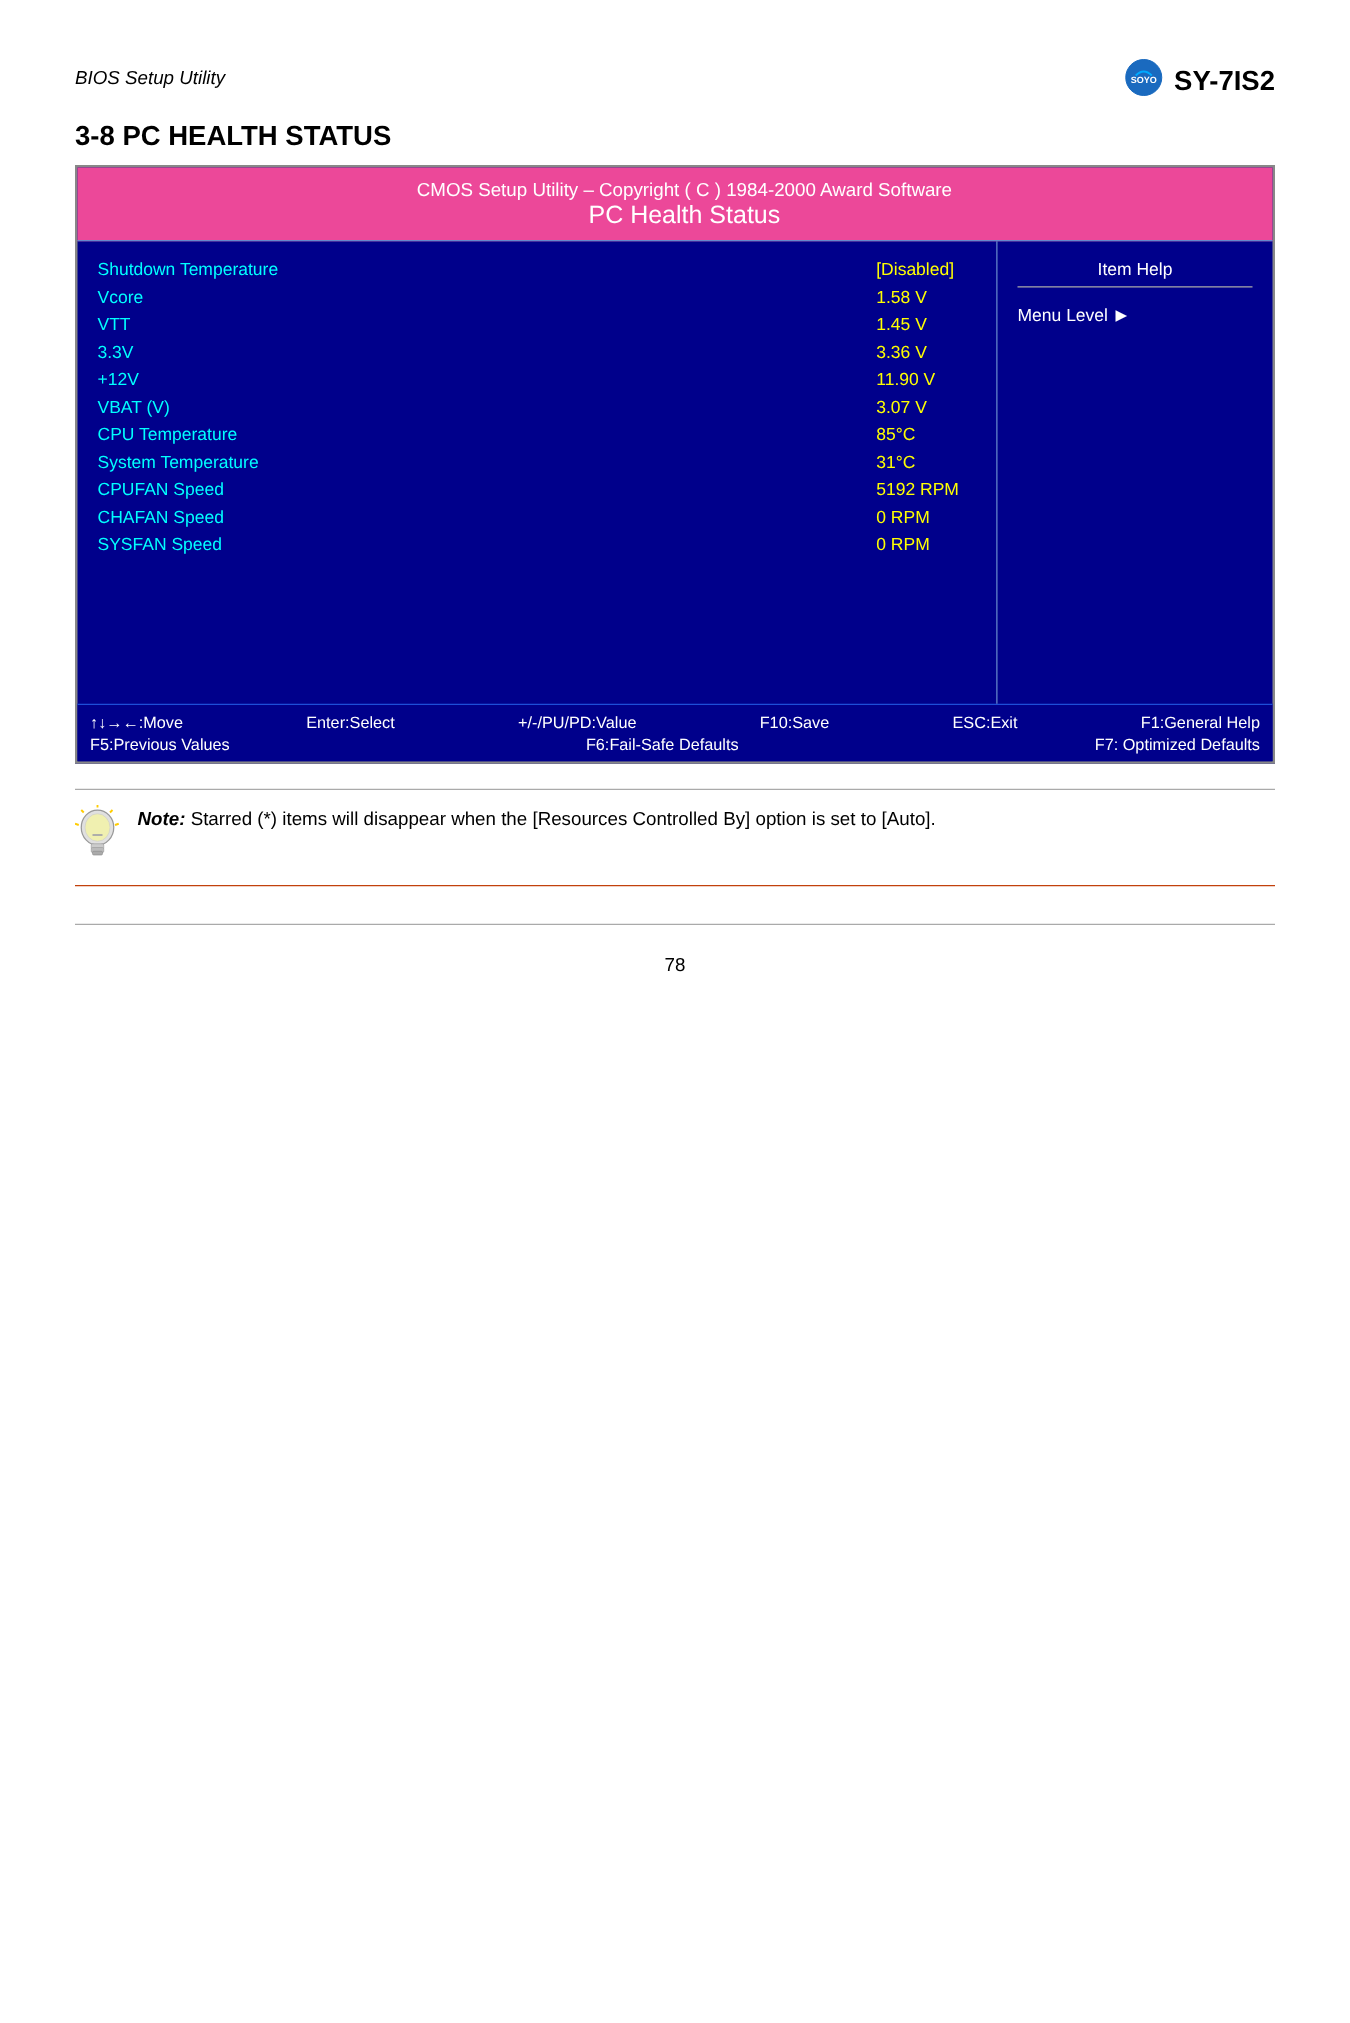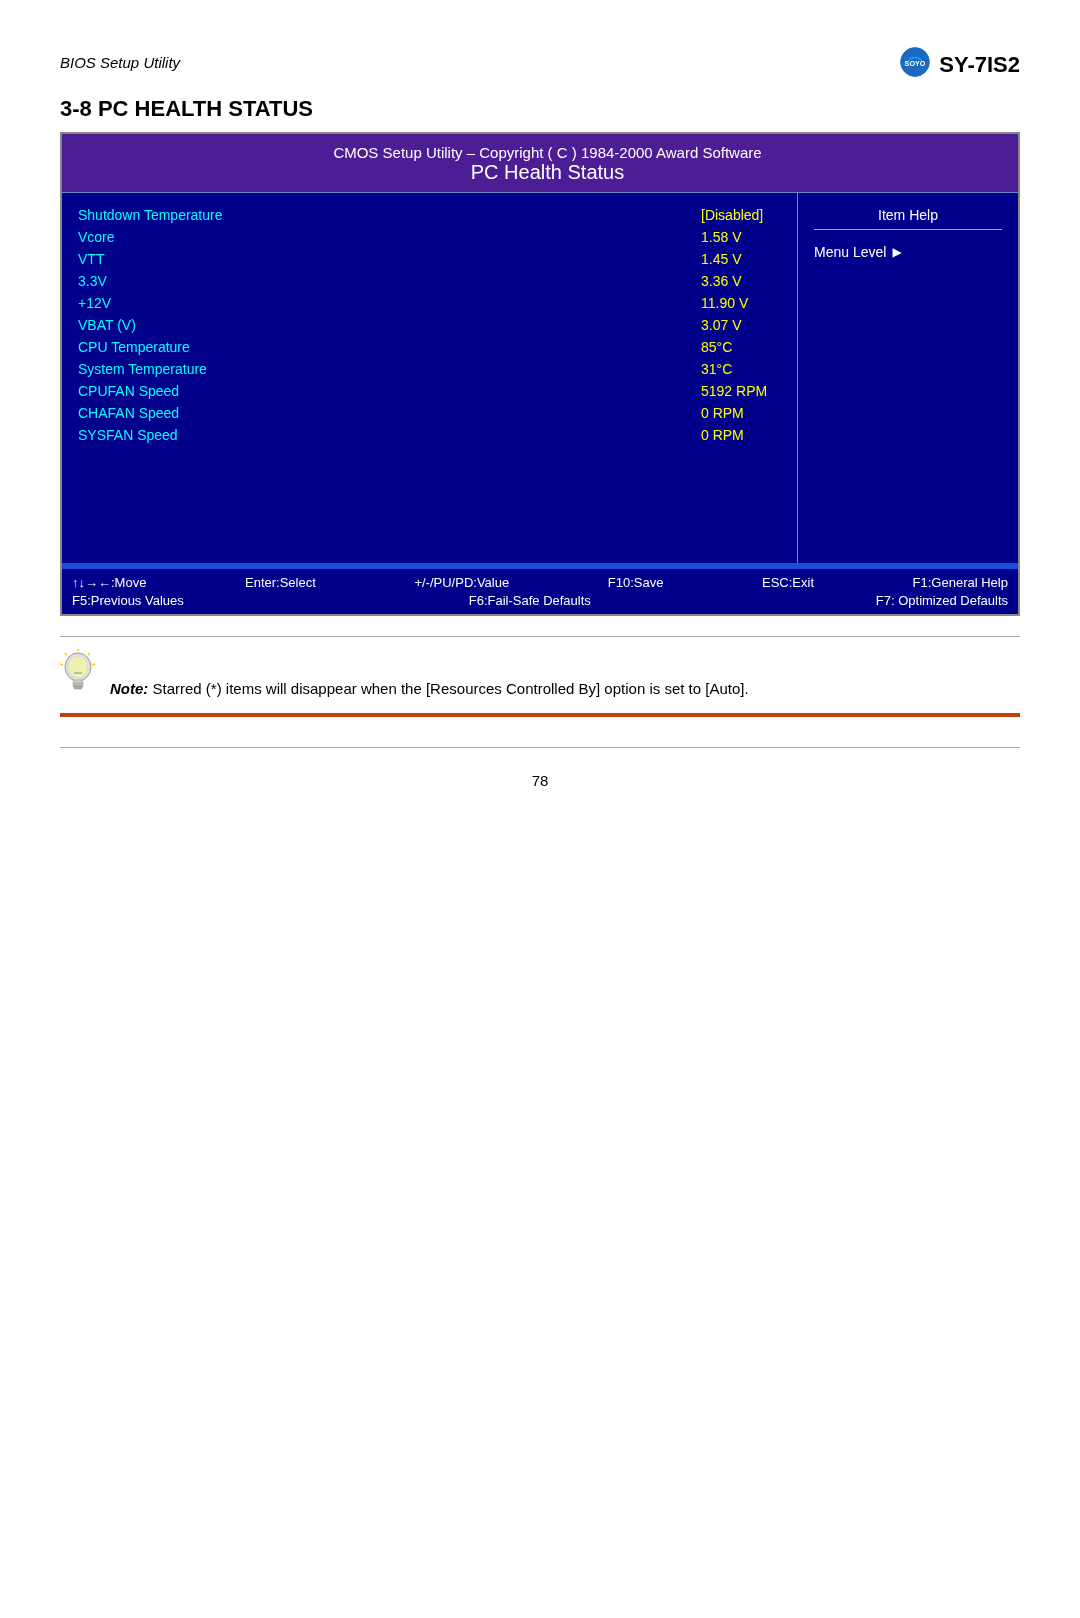--- a/index.html
+++ b/index.html
@@ -61,21 +61,21 @@
 
     
     .bios-box {
       border: 2px solid #888;
       background: #00008b;
       color: #fff;
       margin-bottom: 20px;
     }
 
     .bios-header {
-      background: #4c1d95;
+      background: #ec4899;
       border-bottom: 1px solid #6688cc;
       padding: 10px 10px 8px 25px;
       text-align: center;
     }
     .bios-header-title {
       font-size: 15px;
       color: #fff;
       font-weight: normal;
     }
     .bios-header-subtitle {
@@ -138,46 +138,46 @@
       color: #fff;
     }
     .menu-level-arrow {
       color: #fff;
       font-size: 12px;
     }
 
     
     .bios-footer {
       background: #00008b;
-      border-top: 6px solid #1d4ed8;
+      border-top: 1px solid #1d4ed8;
       padding: 6px 10px;
     }
     .bios-footer-row {
       display: flex;
       justify-content: space-between;
       font-size: 13px;
       color: #fff;
       margin-bottom: 3px;
     }
     .bios-footer-row:last-child {
       margin-bottom: 0;
       align-items: center;
     }
     .footer-item {
       color: #fff;
     }
 
     
     .note-section {
       display: flex;
-      align-items: flex-end;
+      align-items: flex-start;
       gap: 14px;
       padding: 12px 0;
       border-top: 1px solid #aaa;
-      border-bottom: 4px solid #c2410c;
+      border-bottom: 1px solid #c2410c;
     }
     .bulb-icon {
       width: 36px;
       height: 52px;
       flex-shrink: 0;
     }
     .note-text {
       font-size: 15px;
       color: #000;
       line-height: 1.6;

